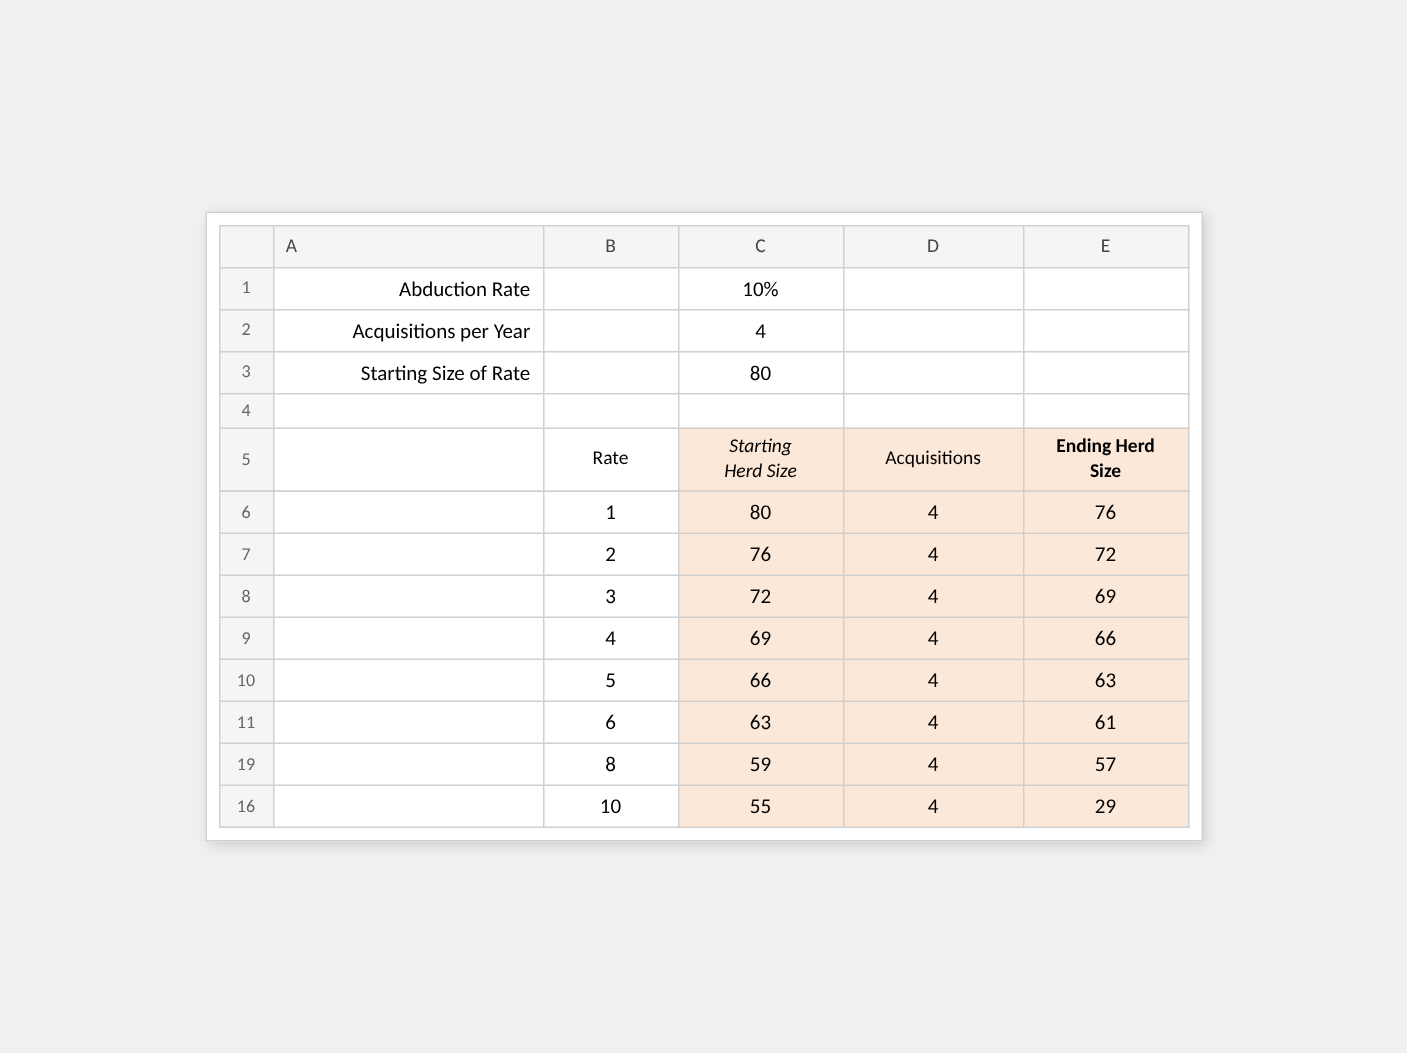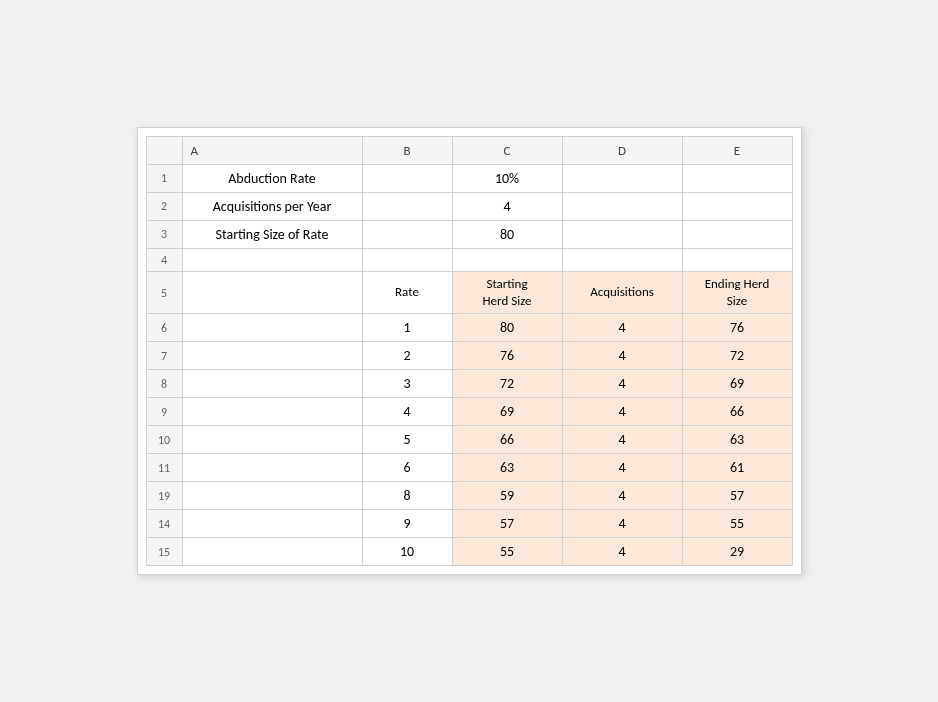--- a/index.html
+++ b/index.html
@@ -46,21 +46,21 @@
       font-size: 13px;
     }
     
     .col-A { width: 180px; text-align: left; }
     .col-B { width: 90px; }
     .col-C { width: 110px; }
     .col-D { width: 120px; }
     .col-E { width: 110px; }
 
     
-    td.left { text-align: center; }
+    td.left { text-align: right; }
 
     
     td.highlight { background-color: #fce8d8; }
 
     
     td.col-header {
       font-weight: normal;
       font-size: 13px;
       vertical-align: middle;
       line-height: 1.3;
@@ -120,24 +120,24 @@
         <td class="col-B"></td>
         <td class="col-C"></td>
         <td class="col-D"></td>
         <td class="col-E"></td>
       </tr>
 
       <tr>
         <td class="col-rownum">5</td>
         <td class="col-A"></td>
         <td class="col-B col-header">Rate</td>
-        <td class="col-C col-header highlight" style="white-space: pre-line;">Starting
+        <td class="col-C col-header highlight" style="white-space: pre-line; font-style: italic;">Starting
 Herd Size</td>
         <td class="col-D col-header highlight">Acquisitions</td>
-        <td class="col-E col-header highlight" style="white-space: pre-line;">Ending Herd
+        <td class="col-E col-header highlight" style="white-space: pre-line; font-weight: bold;">Ending Herd
 Size</td>
       </tr>
     </tbody>
   </table>
 
   <table id="data-table" style="border-collapse:collapse; table-layout:fixed; margin-top:-1px;">
     <colgroup>
       <col style="width:36px">
       <col style="width:180px">
       <col style="width:90px">
@@ -196,29 +196,21 @@
         </tr>
         <tr>
           <td class="col-rownum">19</td>
           <td class="col-A left"></td>
           <td class="col-B">8</td>
           <td class="col-C highlight">59</td>
           <td class="col-D highlight">4</td>
           <td class="col-E highlight">57</td>
         </tr>
         <tr>
-          <td class="col-rownum">14</td>
-          <td class="col-A left"></td>
-          <td class="col-B">9</td>
-          <td class="col-C highlight">57</td>
-          <td class="col-D highlight">4</td>
-          <td class="col-E highlight">55</td>
-        </tr>
-        <tr>
-          <td class="col-rownum">15</td>
+          <td class="col-rownum">16</td>
           <td class="col-A left"></td>
           <td class="col-B">10</td>
           <td class="col-C highlight">55</td>
           <td class="col-D highlight">4</td>
           <td class="col-E highlight">29</td>
         </tr>
       </tbody>
   </table>
 </div>
 

